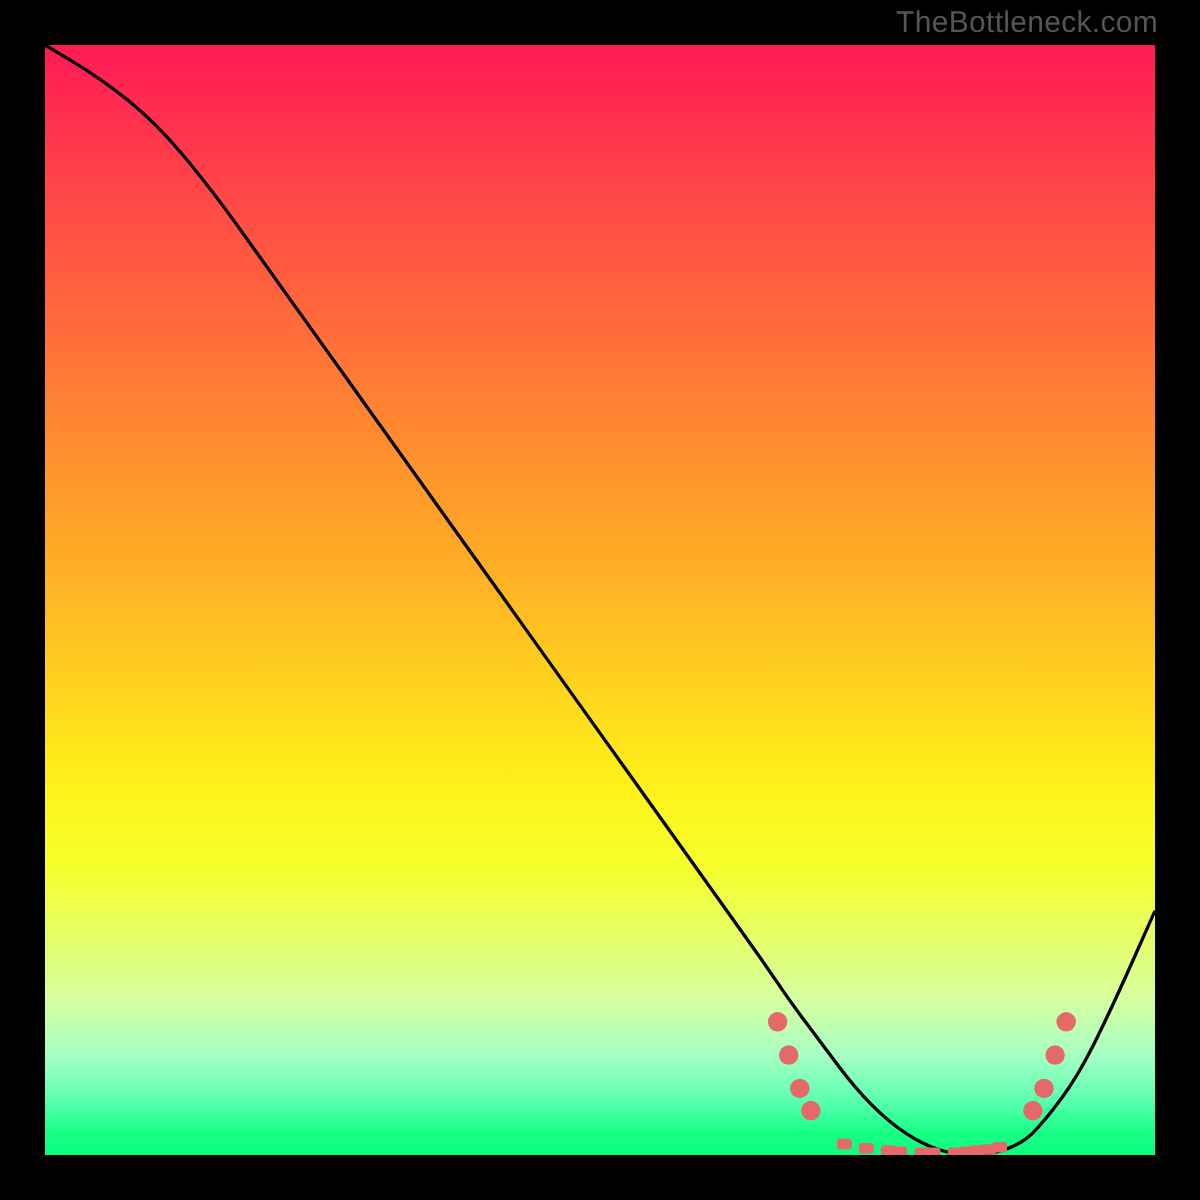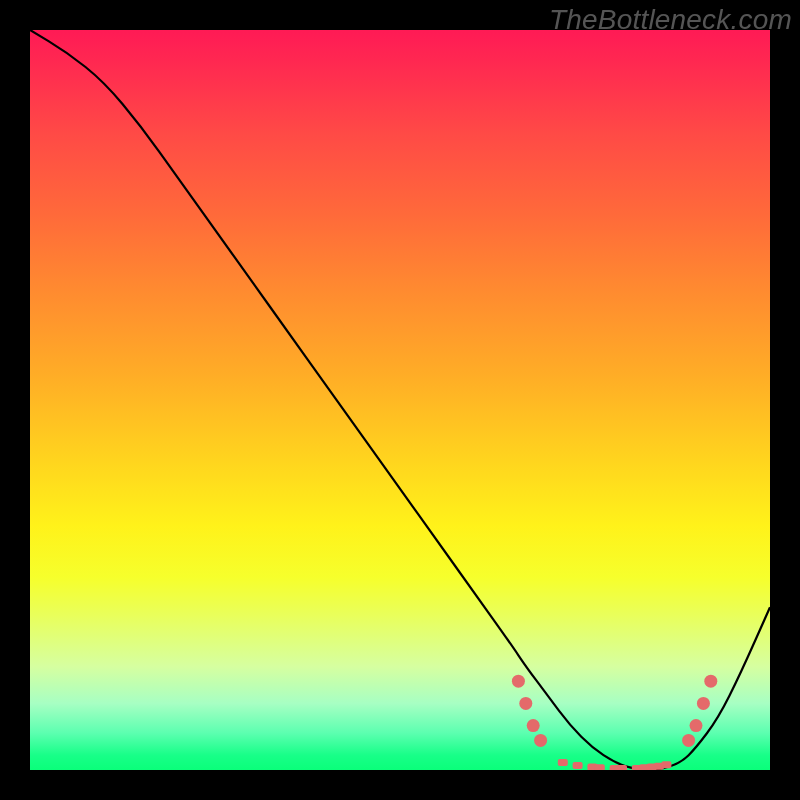--- a/index.html
+++ b/index.html
@@ -13,27 +13,26 @@
   }
   .frame {
     position: relative;
     width: 800px;
     height: 800px;
     background: #000;
   }
   .watermark {
     position: absolute;
     top: 4px;
-    right: 8px;
+    right: 28px;
     color: #555;
-    font-size: 28px;
+    font-size: 20px;
     font-weight: 500;
     z-index: 10;
     letter-spacing: 0.2px;
-    font-style: italic;
   }
   .plot-area {
     position: absolute;
     left: 30px;
     top: 30px;
     width: 740px;
     height: 740px;
     background: linear-gradient(
       to bottom,
       #ff1a55 0%,

